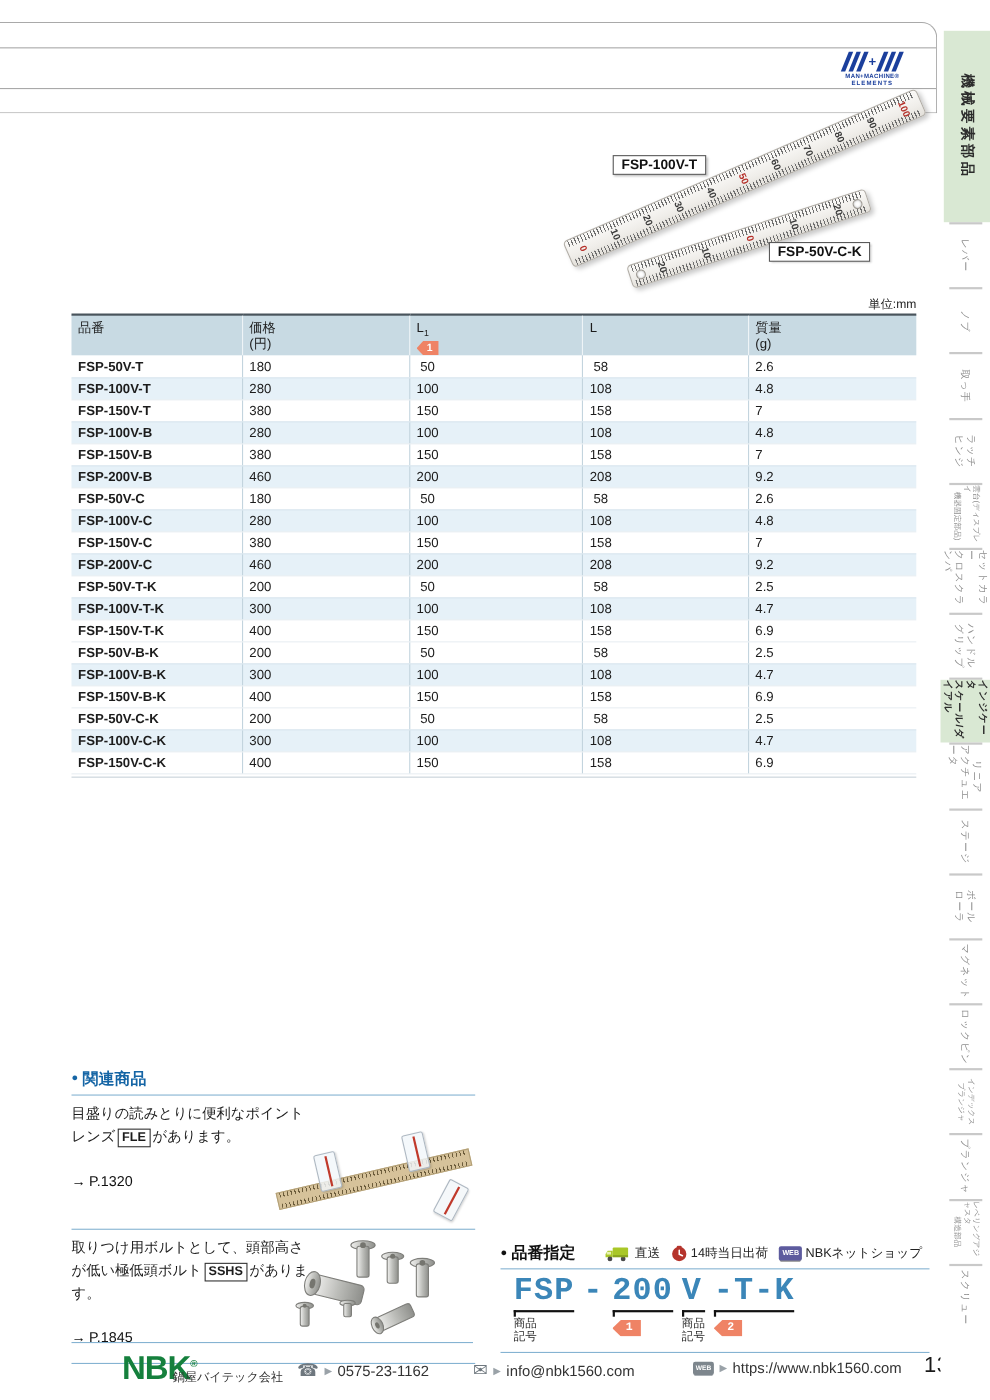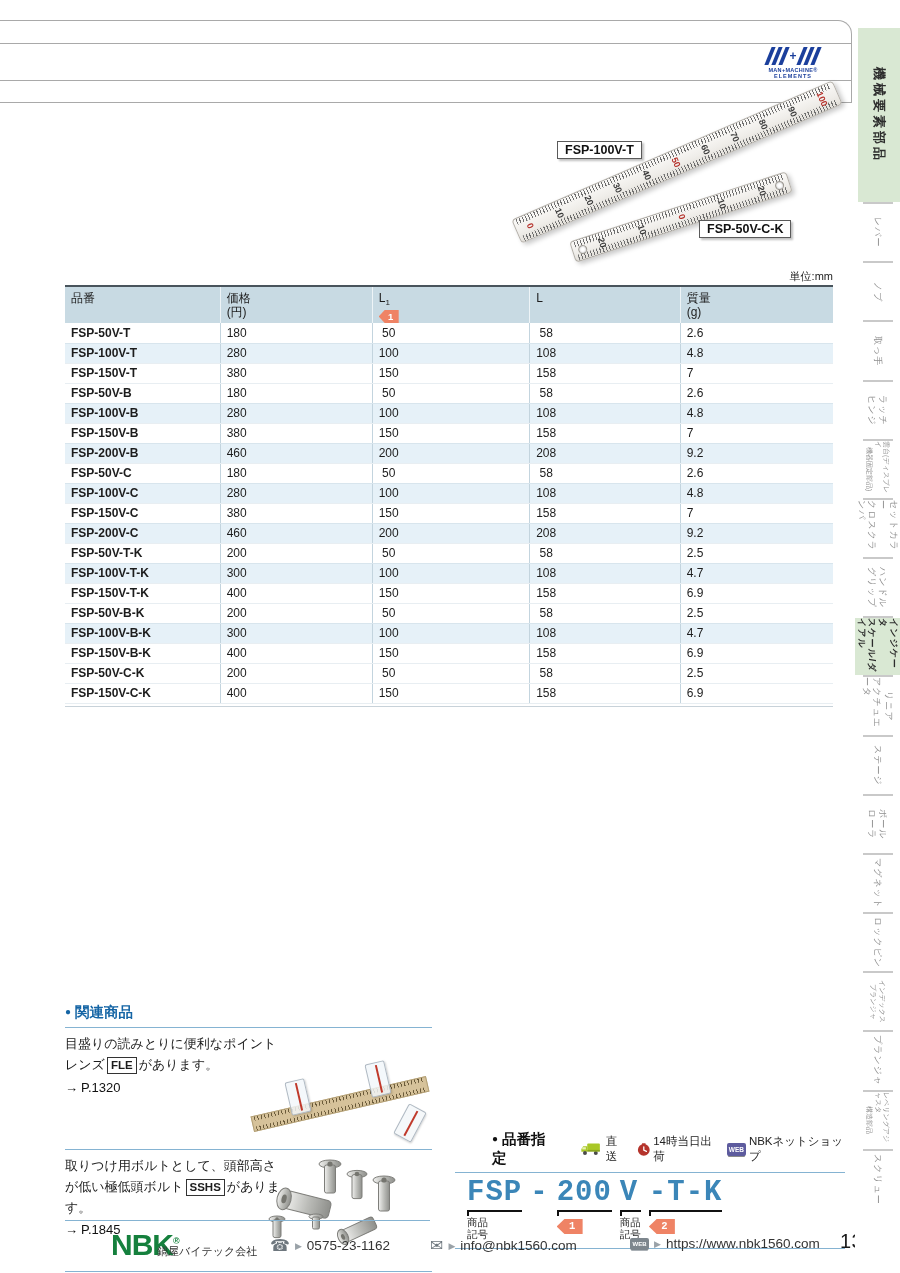--- a/index.html
+++ b/index.html
@@ -57,51 +57,51 @@
   .tbl-underline { height:1px; background:#c8d2d9; margin-top:2px; }
   .marker { display:inline-block; width:20px; height:13px; margin-top:2px; background:#ef8365; color:#fff;
     font-size:9.5px; font-weight:bold; line-height:13px; text-align:center;
     clip-path:polygon(0 50%,30% 0,100% 0,100% 100%,30% 100%); }
   .marker i { font-style:normal; margin-left:4px; }
   .th-l1 .marker { display:block; }
 
   
   .sec-heading { font-size:14.5px; font-weight:bold; }
   .sec-heading .bullet { font-size:10px; vertical-align:2px; margin-right:4px; }
-  .sec-heading.blue { color:#1565a5;margin-top:32px; }
+  .sec-heading.blue { color:#1565a5; }
   .sec-heading.dark { color:#111; }
   .rule { height:1px; background:#85b3d2; }
 
   
   .related { position:absolute; left:65px; top:971px; width:367px; }
   .related .rule { margin-top:5px; }
   .rel-item { position:relative; min-height:116px; padding-top:6px; }
   .rel-text { width:218px; font-size:13px; line-height:1.6; color:#1c1c1c; }
   .code-box { display:inline-block; border:1.2px solid #333; font-weight:bold; font-size:11.5px;
     padding:0 3px; line-height:1.3; margin:0 2px; }
-  .rel-ref { margin-top:2px; font-size:13px; color:#111; }
+  .rel-ref { margin-top:20px; font-size:13px; color:#111; }
   .rel-ref .arr { font-weight:bold; margin-right:3px; }
   .rel-img { position:absolute; }
   .lens-img { left:175px; top:30px; width:200px; height:90px; }
   .lens-strip { position:absolute; left:10px; top:38px; width:180px; height:16px; background:#d6c29a;
     border:1px solid #b3a077; transform:rotate(-13deg); }
   .lens-strip:before, .lens-strip:after { content:""; position:absolute; left:2px; right:2px; height:4px;
     background-image:repeating-linear-gradient(to right,#6b5b3a 0,#6b5b3a 1px,transparent 1px,transparent 3.5px); }
   .lens-strip:before { top:0; } .lens-strip:after { bottom:0; }
   .lens-block { position:absolute; width:20px; height:34px; background:rgba(242,246,250,.82);
     border:1px solid #aeb8c2; border-radius:2px; box-shadow:1px 1px 2px rgba(0,0,0,.18); }
   .lens-block:after { content:""; position:absolute; left:50%; top:2px; bottom:2px; width:2px; background:#c0392b; }
   .lb1 { left:48px; top:22px; transform:rotate(-13deg); }
   .lb2 { left:128px; top:4px; transform:rotate(-13deg); }
   .lb3 { left:160px; top:48px; transform:rotate(28deg); background:rgba(244,247,250,.92); }
   .bolts-img { left:185px; top:6px; width:160px; height:90px; }
 
   
   .ordering { position:absolute; left:455px; top:1130px; width:390px; }
-  .ord-head { display:flex; align-items:center;margin-left:37px; }
+  .ord-head { display:flex; align-items:center; }
   .badges { display:flex; align-items:center; gap:10px; margin-left:26px; }
   .badge { display:flex; align-items:center; gap:3px; font-size:11.5px; color:#222; }
   .web-ic { display:inline-block; width:21px; height:13px; background:#5d5b9e; border-radius:2px; color:#fff;
     font-size:6.5px; font-weight:bold; text-align:center; line-height:13px;
     box-shadow:0 2px 0 -1px #8a8a8a; }
   .ordering .rule.top { margin-top:4px; } .ordering .rule.bot { margin-top:6px; }
   .pn-row { display:flex; align-items:flex-start; gap:8px; padding:4px 0 0 12px;font-family:Liberation Mono, monospace; }
   .pn-group { display:flex; flex-direction:column; }
   .pn-text { font-size:29px; font-weight:bold; color:#3b86b8; letter-spacing:1px; line-height:1.1; }
   .pn-bar { height:6px; border-top:2.5px solid #111; border-left:2.5px solid #111; margin-top:1px; }
@@ -230,27 +230,20 @@
             <td class="col-l">108</td>
             <td class="col-mass">4.8</td>
           </tr>
           <tr>
             <td class="col-part">FSP-150V-T</td>
             <td class="col-price">380</td>
             <td class="col-l1">150</td>
             <td class="col-l">158</td>
             <td class="col-mass">7</td>
           </tr>
-          <tr>
-            <td class="col-part">FSP-50V-B</td>
-            <td class="col-price">180</td>
-            <td class="col-l1"> 50</td>
-            <td class="col-l"> 58</td>
-            <td class="col-mass">2.6</td>
-          </tr>
           <tr class="alt">
             <td class="col-part">FSP-100V-B</td>
             <td class="col-price">280</td>
             <td class="col-l1">100</td>
             <td class="col-l">108</td>
             <td class="col-mass">4.8</td>
           </tr>
           <tr>
             <td class="col-part">FSP-150V-B</td>
             <td class="col-price">380</td>
@@ -334,20 +327,27 @@
             <td class="col-l1">150</td>
             <td class="col-l">158</td>
             <td class="col-mass">6.9</td>
           </tr>
           <tr>
             <td class="col-part">FSP-50V-C-K</td>
             <td class="col-price">200</td>
             <td class="col-l1"> 50</td>
             <td class="col-l"> 58</td>
             <td class="col-mass">2.5</td>
+          </tr>
+          <tr class="alt">
+            <td class="col-part">FSP-100V-C-K</td>
+            <td class="col-price">300</td>
+            <td class="col-l1">100</td>
+            <td class="col-l">108</td>
+            <td class="col-mass">4.7</td>
           </tr>
           <tr>
             <td class="col-part">FSP-150V-C-K</td>
             <td class="col-price">400</td>
             <td class="col-l1">150</td>
             <td class="col-l">158</td>
             <td class="col-mass">6.9</td>
           </tr>
         </tbody>
     </table>

